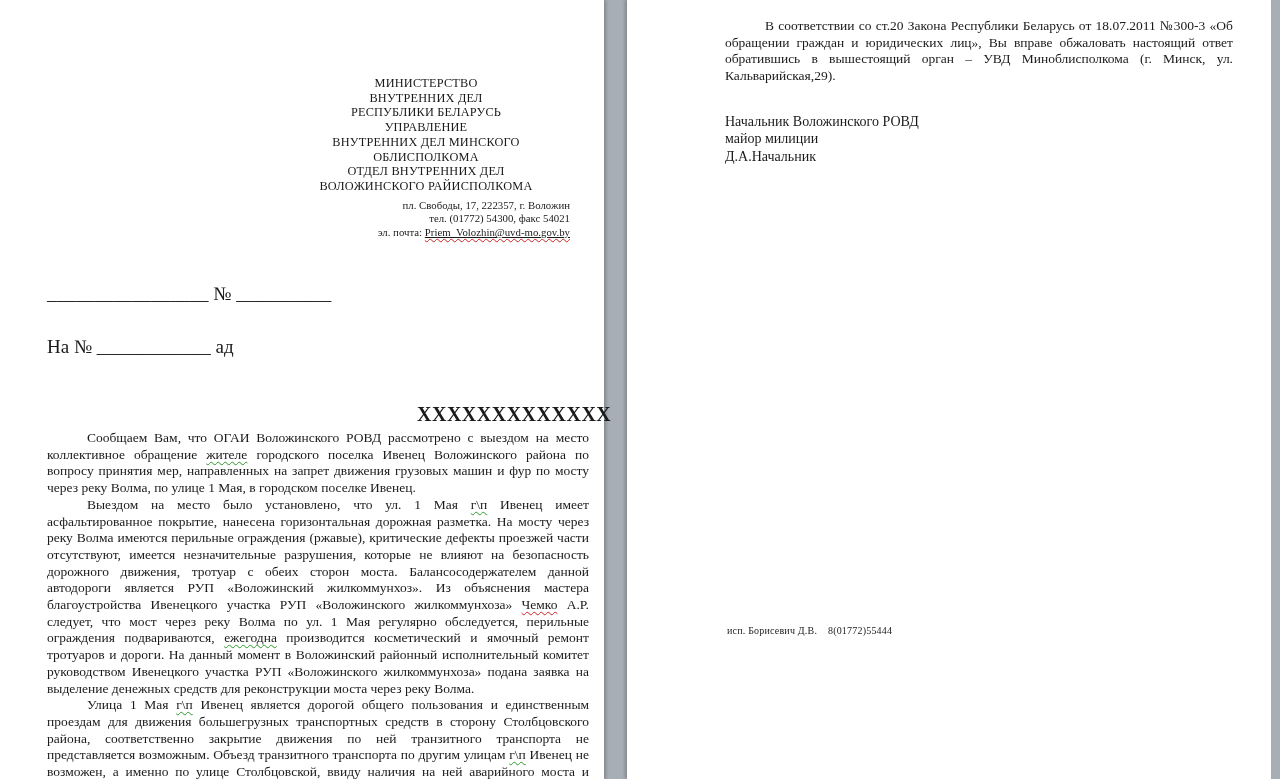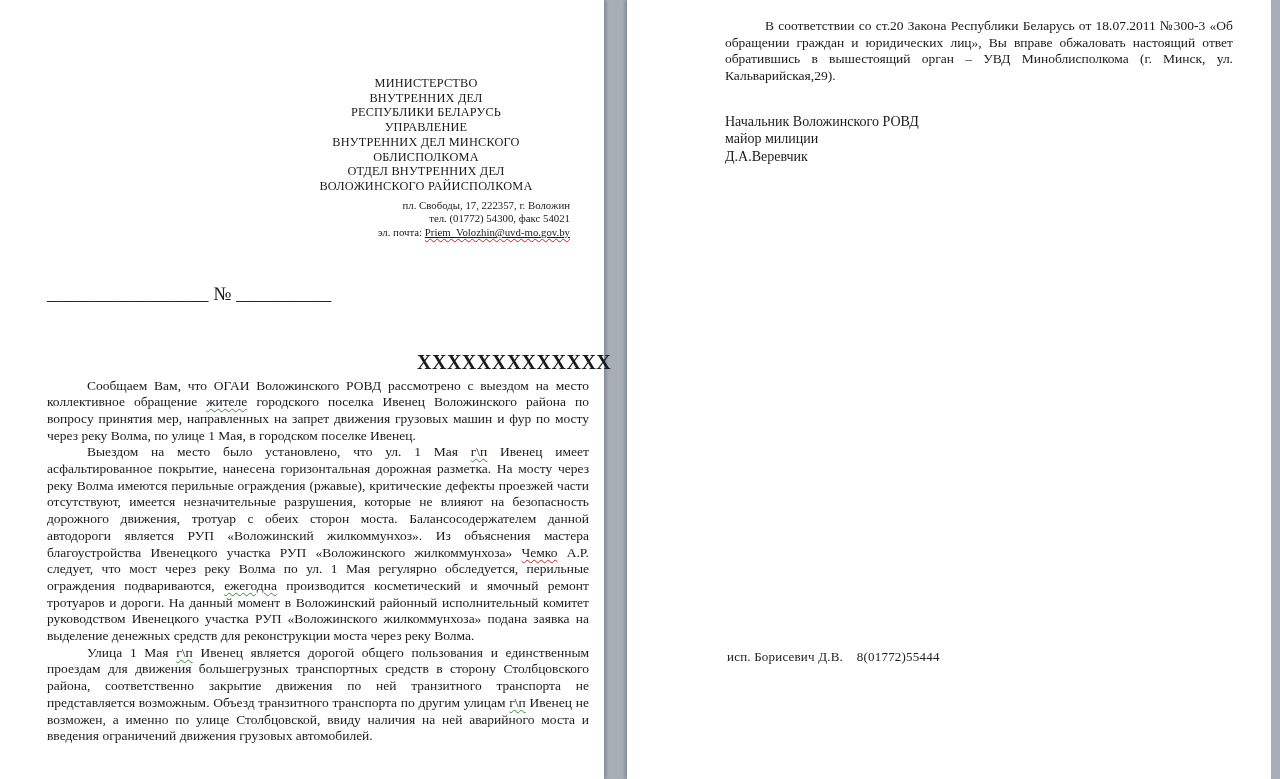--- a/index.html
+++ b/index.html
@@ -71,22 +71,22 @@
   .signature{
     margin:28px 38px 0 98px;
     font-size:14px;line-height:17.5px;
   }
   .sig-row{
     display:flex;justify-content:space-between;
     padding-right:58px;
     flex-direction:column;
   }
   .executor{
-    position:absolute;left:100px;top:649px;
-    font-size:13px;letter-spacing:.2px;color:#222;
+    position:absolute;left:100px;top:625px;
+    font-size:10px;letter-spacing:.2px;color:#222;
     white-space:pre;
   }
 </style>
 </head>
 <body style="--spell: #cc2222; --grammar: #2a9a2a; background: rgb(167, 174, 181);">
 
 <div class="page page-left">
 
   <div class="letterhead" id="letterhead">
       <div>МИНИСТЕРСТВО</div>
@@ -100,20 +100,21 @@
     </div>
 
   <div class="contact">
     <div>пл. Свободы, 17, 222357,   г. Воложин</div>
     <div>тел. (01772) 54300, факс 54021</div>
     <div><span>эл. почта: </span><span class="email"><span class="u-spelling">Priem_Volozhin@uvd-mo.gov.by</span></span></div>
   </div>
 
   <div class="ref-block">
     <div>_________________ № __________</div>
+    <div>На № ____________ ад</div>
   </div>
 
   <div class="x-line">ХХХХХХХХХХХХХ</div>
 
   <div class="body-text" id="left-body">
       <p><span>Сообщаем Вам, что ОГАИ Воложинского РОВД рассмотрено с выездом на место коллективное обращение </span><span class="u-grammar">жителе</span><span> городского поселка Ивенец Воложинского района по вопросу принятия мер, направленных на запрет движения грузовых машин и фур по мосту через реку Волма, по улице 1 Мая, в городском поселке Ивенец.</span></p>
       <p><span>Выездом на место было установлено, что ул. 1 Мая </span><span class="u-grammar">г\п</span><span> Ивенец имеет асфальтированное покрытие, нанесена горизонтальная дорожная разметка. На мосту через реку Волма имеются перильные ограждения (ржавые), критические дефекты проезжей части отсутствуют, имеется незначительные разрушения, которые не влияют на безопасность дорожного движения, тротуар с обеих сторон моста. Балансосодержателем данной автодороги является РУП «Воложинский жилкоммунхоз». Из объяснения мастера благоустройства Ивенецкого участка РУП «Воложинского жилкоммунхоза» </span><span class="u-spelling">Чемко</span><span> А.Р. следует, что мост через реку Волма по ул. 1 Мая регулярно обследуется, перильные ограждения подвариваются, </span><span class="u-grammar">ежегодна</span><span> производится косметический и ямочный ремонт тротуаров и дороги. На данный момент в Воложинский районный исполнительный комитет руководством Ивенецкого участка РУП «Воложинского жилкоммунхоза» подана заявка на выделение денежных средств для реконструкции моста через реку Волма.</span></p>
       <p><span>Улица 1 Мая </span><span class="u-grammar">г\п</span><span> Ивенец является дорогой общего пользования и единственным проездам для движения большегрузных транспортных средств в сторону Столбцовского района, соответственно закрытие движения по ней транзитного транспорта не представляется возможным. Объезд транзитного транспорта по другим улицам </span><span class="u-grammar">г\п</span><span> Ивенец не возможен, а именно по улице Столбцовской,   ввиду наличия на ней аварийного моста и введения ограничений движения грузовых автомобилей.</span></p>
     </div>
 
@@ -122,19 +123,19 @@
 <div class="page page-right">
 
   <div class="rp-body" id="right-body">
       <p><span>В соответствии со ст.20 Закона Республики Беларусь от 18.07.2011 №300-3 «Об обращении граждан и юридических лиц», Вы вправе обжаловать настоящий ответ обратившись в вышестоящий орган – УВД Миноблисполкома (г. Минск, ул. Кальварийская,29).</span></p>
     </div>
 
   <div class="signature">
     <div>Начальник Воложинского РОВД</div>
     <div class="sig-row">
       <span>майор милиции</span>
-      <span>Д.А.Веревчик</span>
+      <span>Д.А.Начальник</span>
     </div>
   </div>
 
   <div class="executor">исп. Борисевич Д.В.    8(01772)55444</div>
 
 </div>
 
 </body></html>

